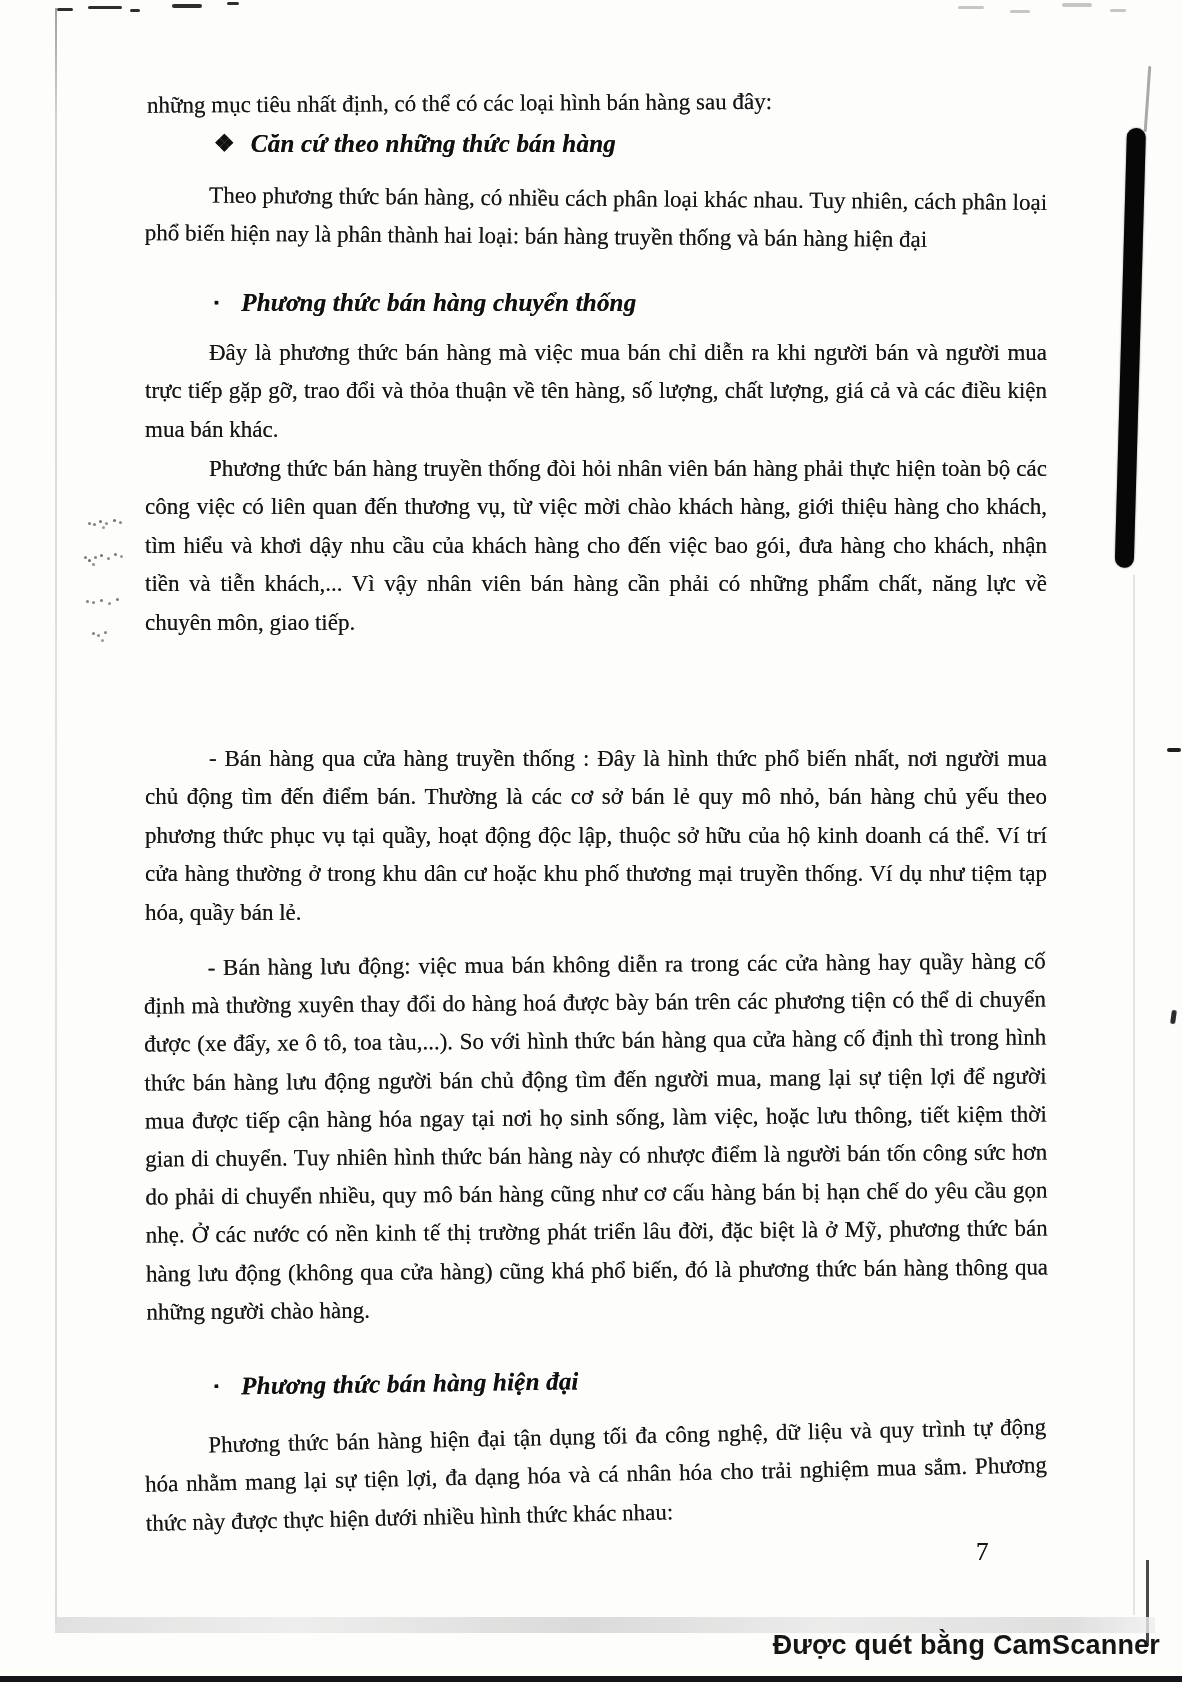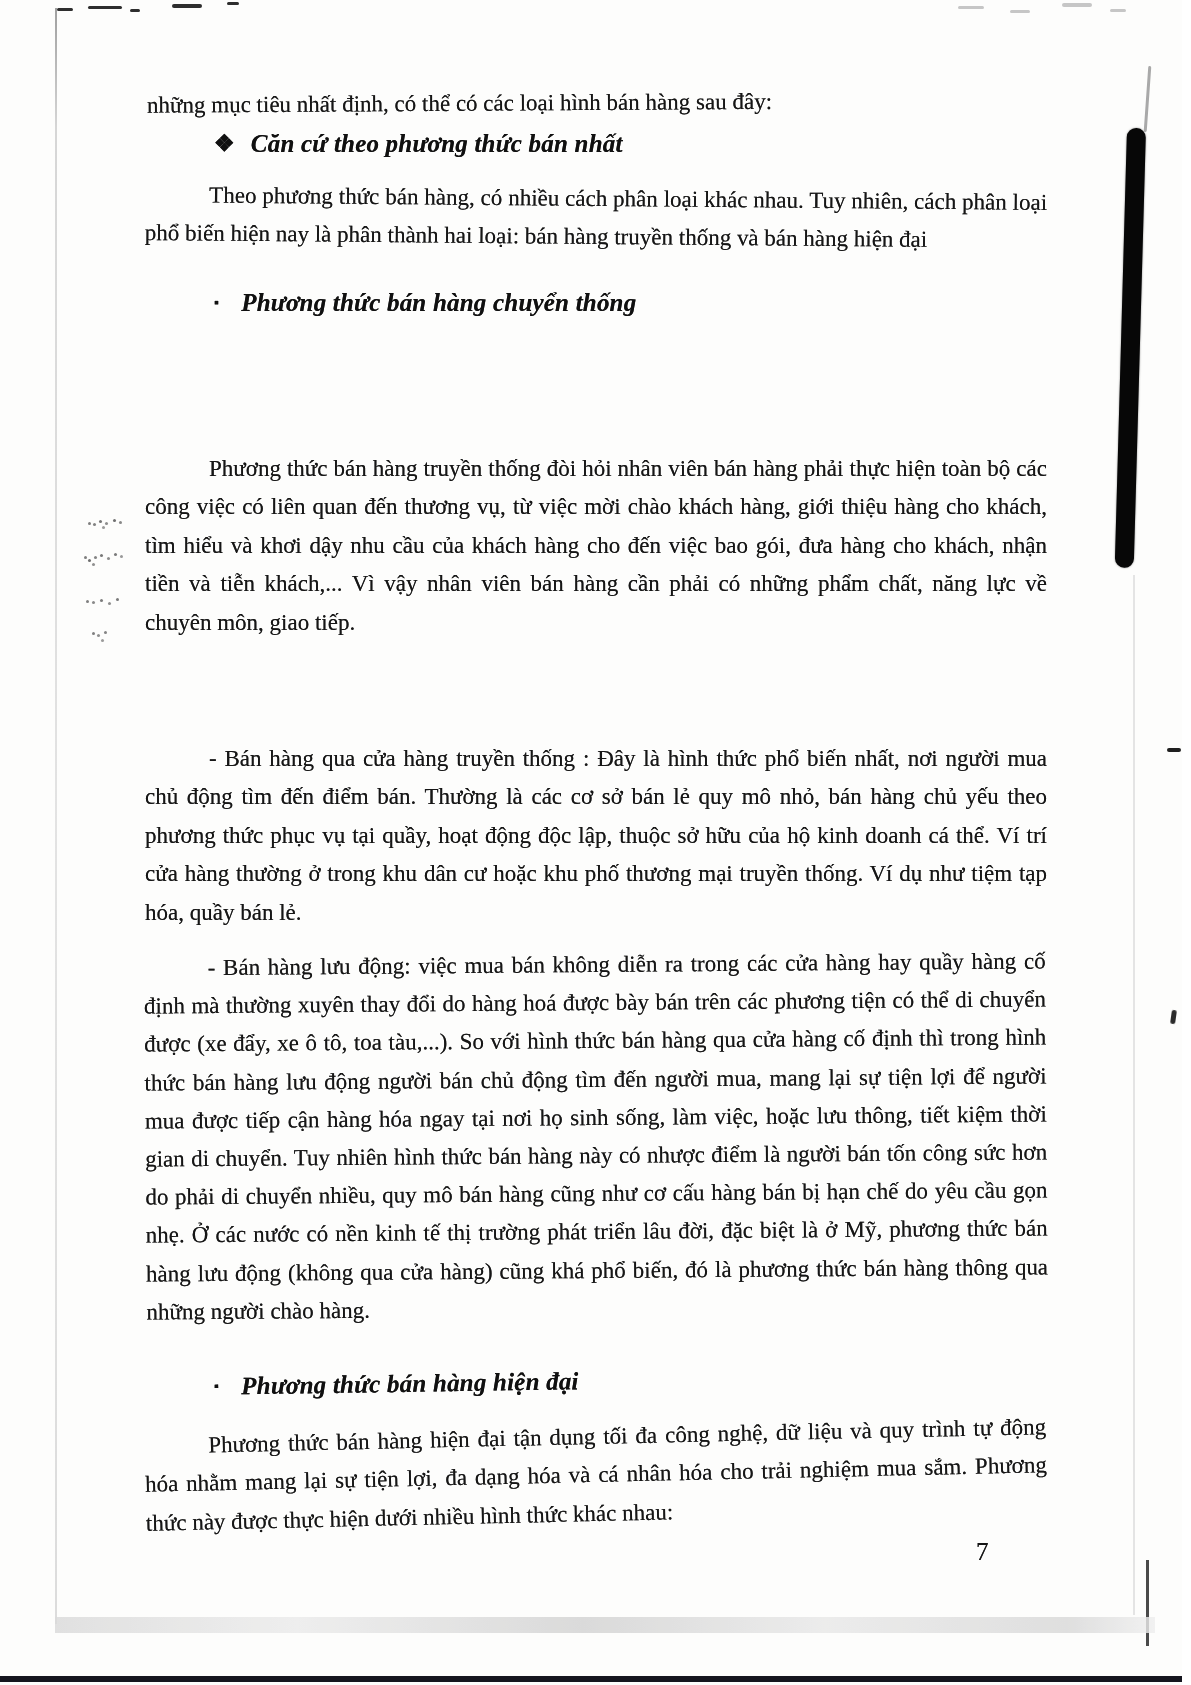--- a/index.html
+++ b/index.html
@@ -84,43 +84,45 @@
 
   <div class="smudge" style="left:88px;top:522px;box-shadow:5px 1px 0 #828282,11px -2px 0 #767676,17px 0 0 #8d8d8d,25px -3px 0 #6f6f6f,31px -1px 0 #888,14px 4px 0 #9a9a9a;"></div>
   <div class="smudge" style="left:84px;top:556px;box-shadow:4px 3px 0 #6f6f6f,10px 0 0 #848484,16px -2px 0 #787878,23px 1px 0 #8d8d8d,30px -3px 0 #7a7a7a,36px -1px 0 #999,8px 7px 0 #909090;"></div>
   <div class="smudge" style="left:86px;top:600px;box-shadow:6px 1px 0 #8a8a8a,14px -1px 0 #7d7d7d,22px 2px 0 #909090,30px -2px 0 #7a7a7a;"></div>
   <div class="smudge" style="left:92px;top:632px;box-shadow:5px 2px 0 #8f8f8f,12px -1px 0 #848484,9px 7px 0 #9b9b9b;"></div>
 
   <div class="tblock single r-a" style="top:84px;left:147px;">những mục tiêu nhất định, có thể có các loại hình bán hàng sau đây:</div>
 
   <div class="heading" style="top:130px;">
     <span class="bullet-diamond">❖</span>
-    <span>Căn cứ theo phương thức bán nhất</span>
+    <span>Căn cứ theo những thức bán hàng</span>
   </div>
 
   <div class="tblock indent r-b" style="top:180px;">Theo phương thức bán hàng, có nhiều cách phân loại khác nhau. Tuy nhiên, cách phân loại phổ biến hiện nay là phân thành hai loại: bán hàng truyền thống và bán hàng hiện đại</div>
 
   <div class="heading" style="top:289px;">
     <span class="bullet-square">▪</span>
     <span>Phương thức bán hàng chuyển thống</span>
   </div>
 
+  <div class="tblock indent" style="top:334px;">Đây là phương thức bán hàng mà việc mua bán chỉ diễn ra khi người bán và người mua trực tiếp gặp gỡ, trao đổi và thỏa thuận về tên hàng, số lượng, chất lượng, giá cả và các điều kiện mua bán khác.</div>
 
   <div class="tblock indent" style="top:450px;">Phương thức bán hàng truyền thống đòi hỏi nhân viên bán hàng phải thực hiện toàn bộ các công việc có liên quan đến thương vụ, từ việc mời chào khách hàng, giới thiệu hàng cho khách, tìm hiểu và khơi dậy nhu cầu của khách hàng cho đến việc bao gói, đưa hàng cho khách, nhận tiền và tiễn khách,... Vì vậy nhân viên bán hàng cần phải có những phẩm chất, năng lực về chuyên môn, giao tiếp.</div>
 
 
   <div class="tblock indent" style="top:740px;">- Bán hàng qua cửa hàng truyền thống : Đây là hình thức phổ biến nhất, nơi người mua chủ động tìm đến điểm bán. Thường là các cơ sở bán lẻ quy mô nhỏ, bán hàng chủ yếu theo phương thức phục vụ tại quầy, hoạt động độc lập, thuộc sở hữu của hộ kinh doanh cá thể. Ví trí cửa hàng thường ở trong khu dân cư hoặc khu phố thương mại truyền thống. Ví dụ như tiệm tạp hóa, quầy bán lẻ.</div>
 
   <div class="tblock indent r-c" style="top:946px;line-height:38.2px;">- Bán hàng lưu động: việc mua bán không diễn ra trong các cửa hàng hay quầy hàng cố định mà thường xuyên thay đổi do hàng hoá được bày bán trên các phương tiện có thể di chuyển được (xe đẩy, xe ô tô, toa tàu,...). So với hình thức bán hàng qua cửa hàng cố định thì trong hình thức bán hàng lưu động người bán chủ động tìm đến người mua, mang lại sự tiện lợi để người mua được tiếp cận hàng hóa ngay tại nơi họ sinh sống, làm việc, hoặc lưu thông, tiết kiệm thời gian di chuyển. Tuy nhiên hình thức bán hàng này có nhược điểm là người bán tốn công sức hơn do phải di chuyển nhiều, quy mô bán hàng cũng như cơ cấu hàng bán bị hạn chế do yêu cầu gọn nhẹ. Ở các nước có nền kinh tế thị trường phát triển lâu đời, đặc biệt là ở Mỹ, phương thức bán hàng lưu động (không qua cửa hàng) cũng khá phổ biến, đó là phương thức bán hàng thông qua những người chào hàng.</div>
 
   <div class="heading r-d" style="top:1370px;">
     <span class="bullet-square">▪</span>
     <span>Phương thức bán hàng hiện đại</span>
   </div>
 
   <div class="tblock indent r-e" style="top:1418px;">Phương thức bán hàng hiện đại tận dụng tối đa công nghệ, dữ liệu và quy trình tự động hóa nhằm mang lại sự tiện lợi, đa dạng hóa và cá nhân hóa cho trải nghiệm mua sắm. Phương thức này được thực hiện dưới nhiều hình thức khác nhau:</div>
 
   <div class="pgnum">7</div>
 
   <div class="bottom-shadow"></div>
+  <div class="credit">Được quét bằng CamScanner</div>
   <div class="bottom-line"></div>
 
 </div>
 
 </body></html>

